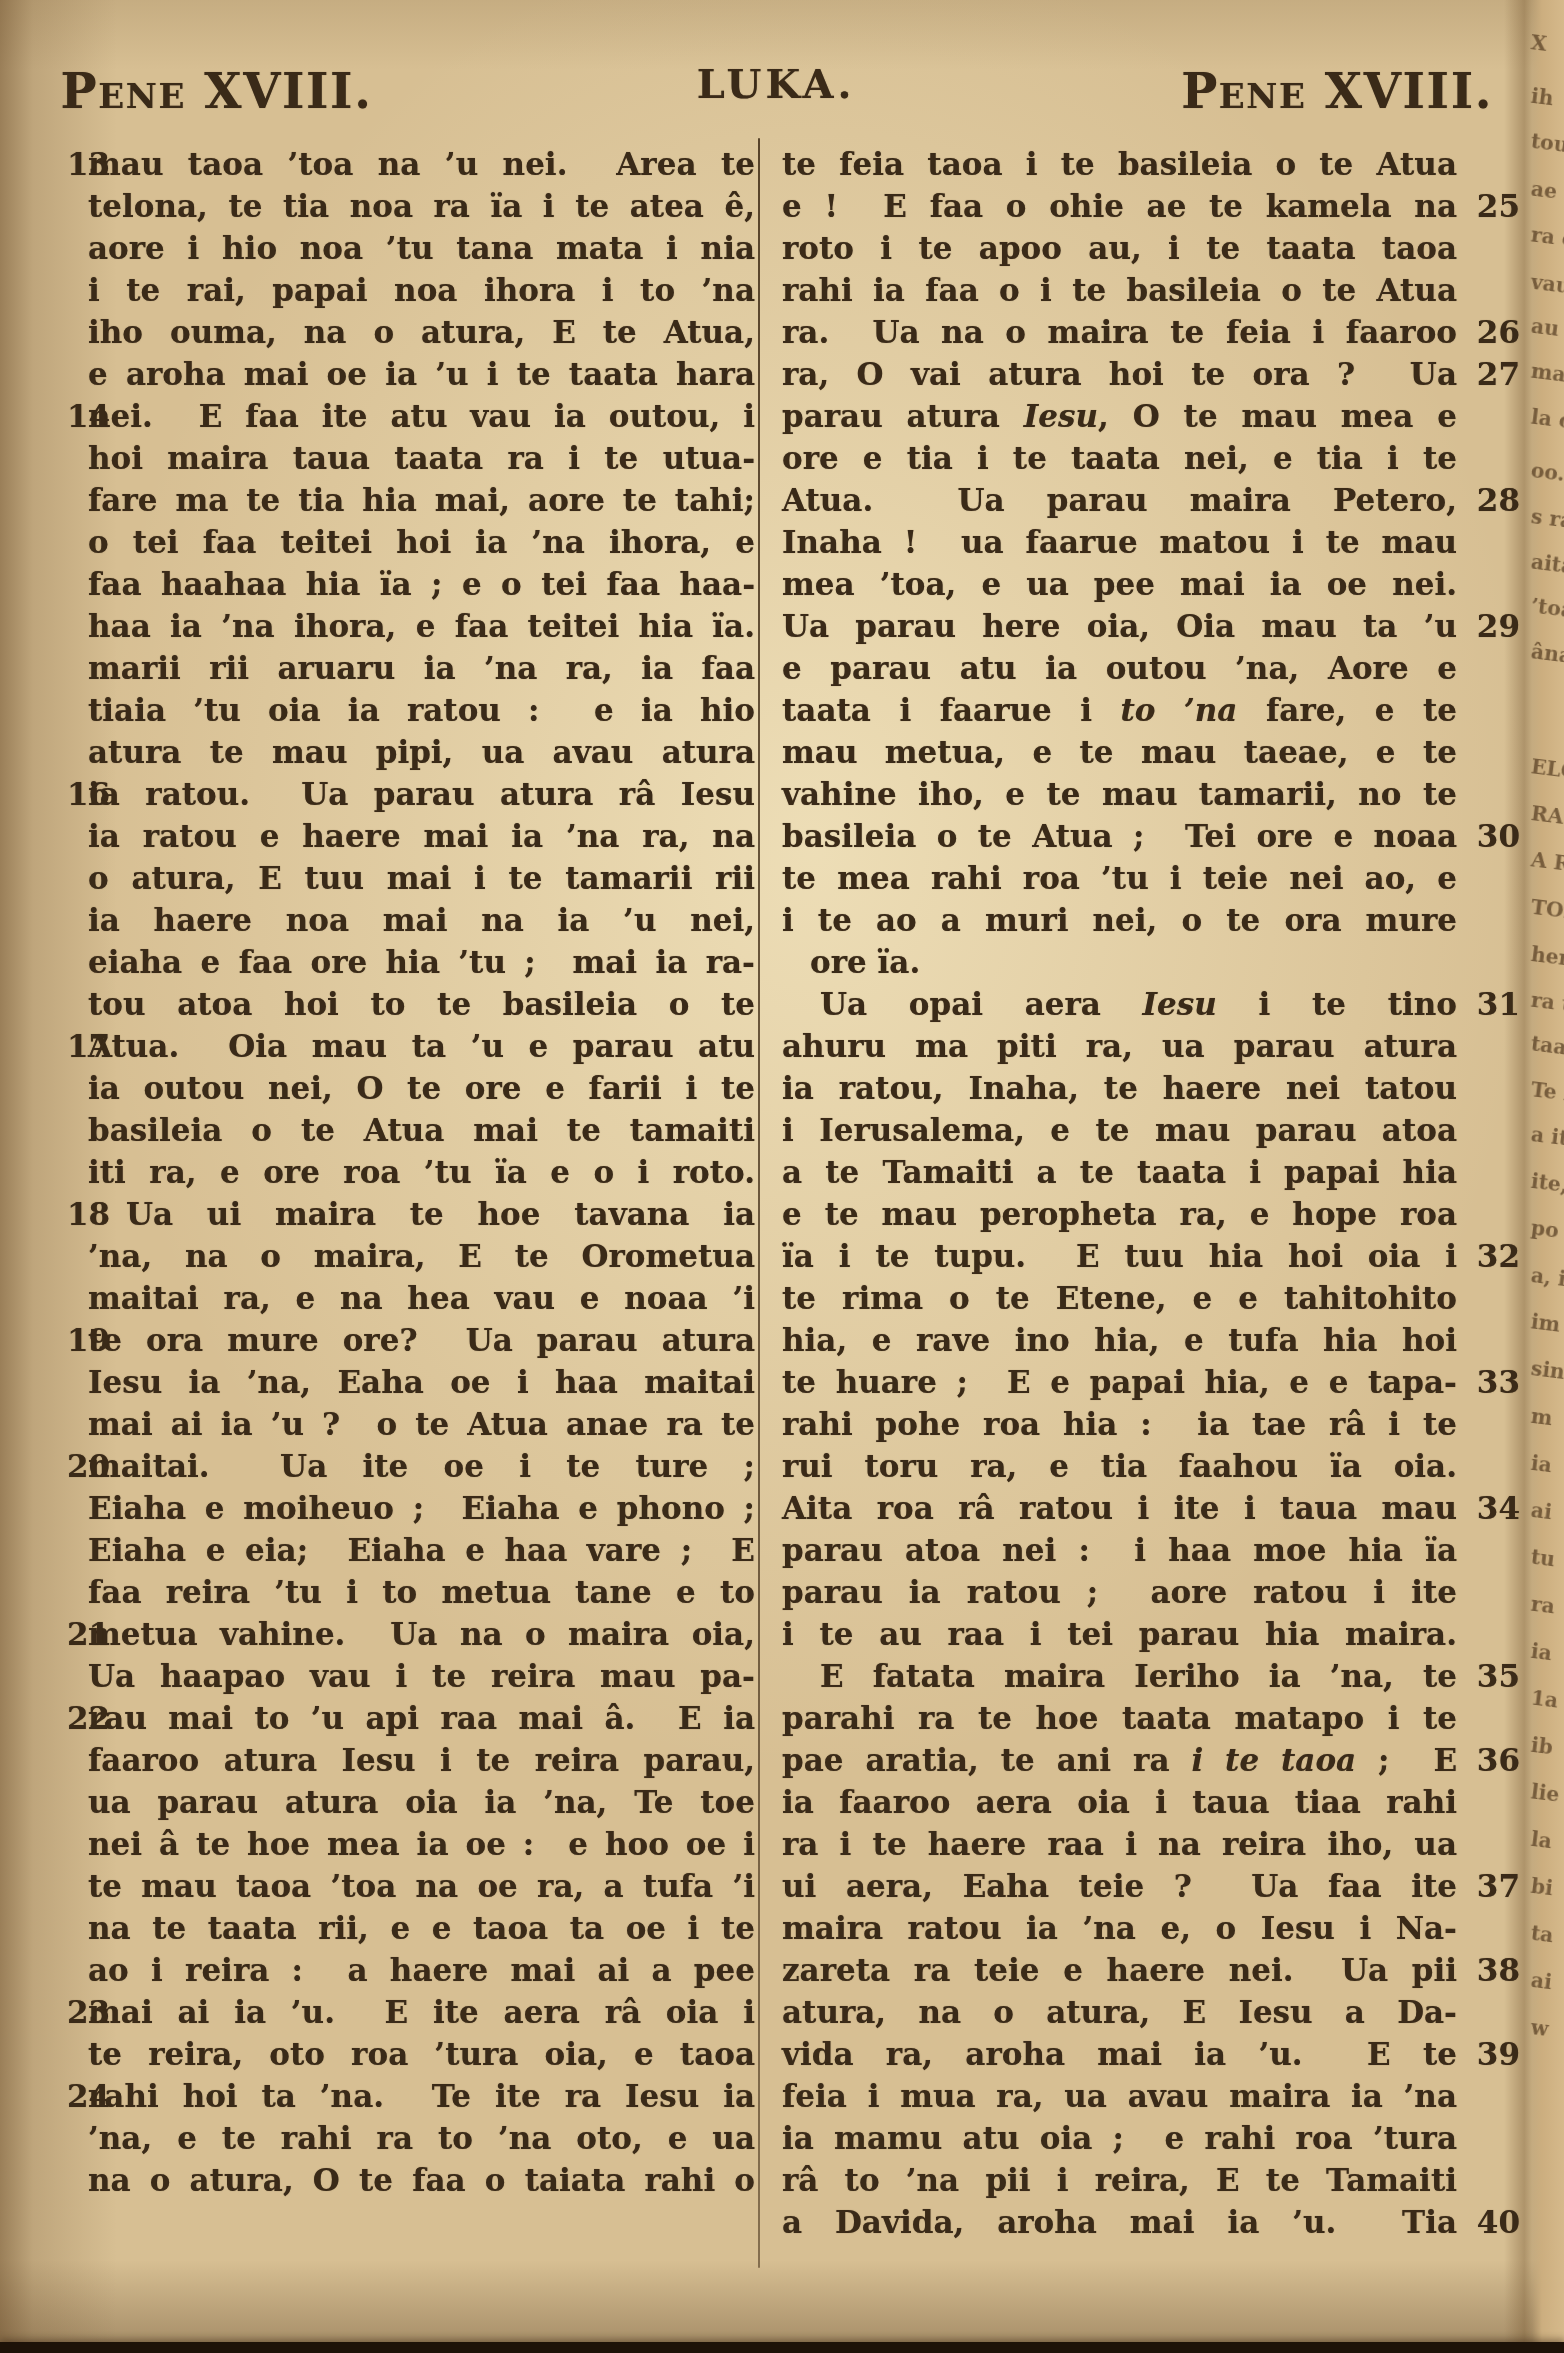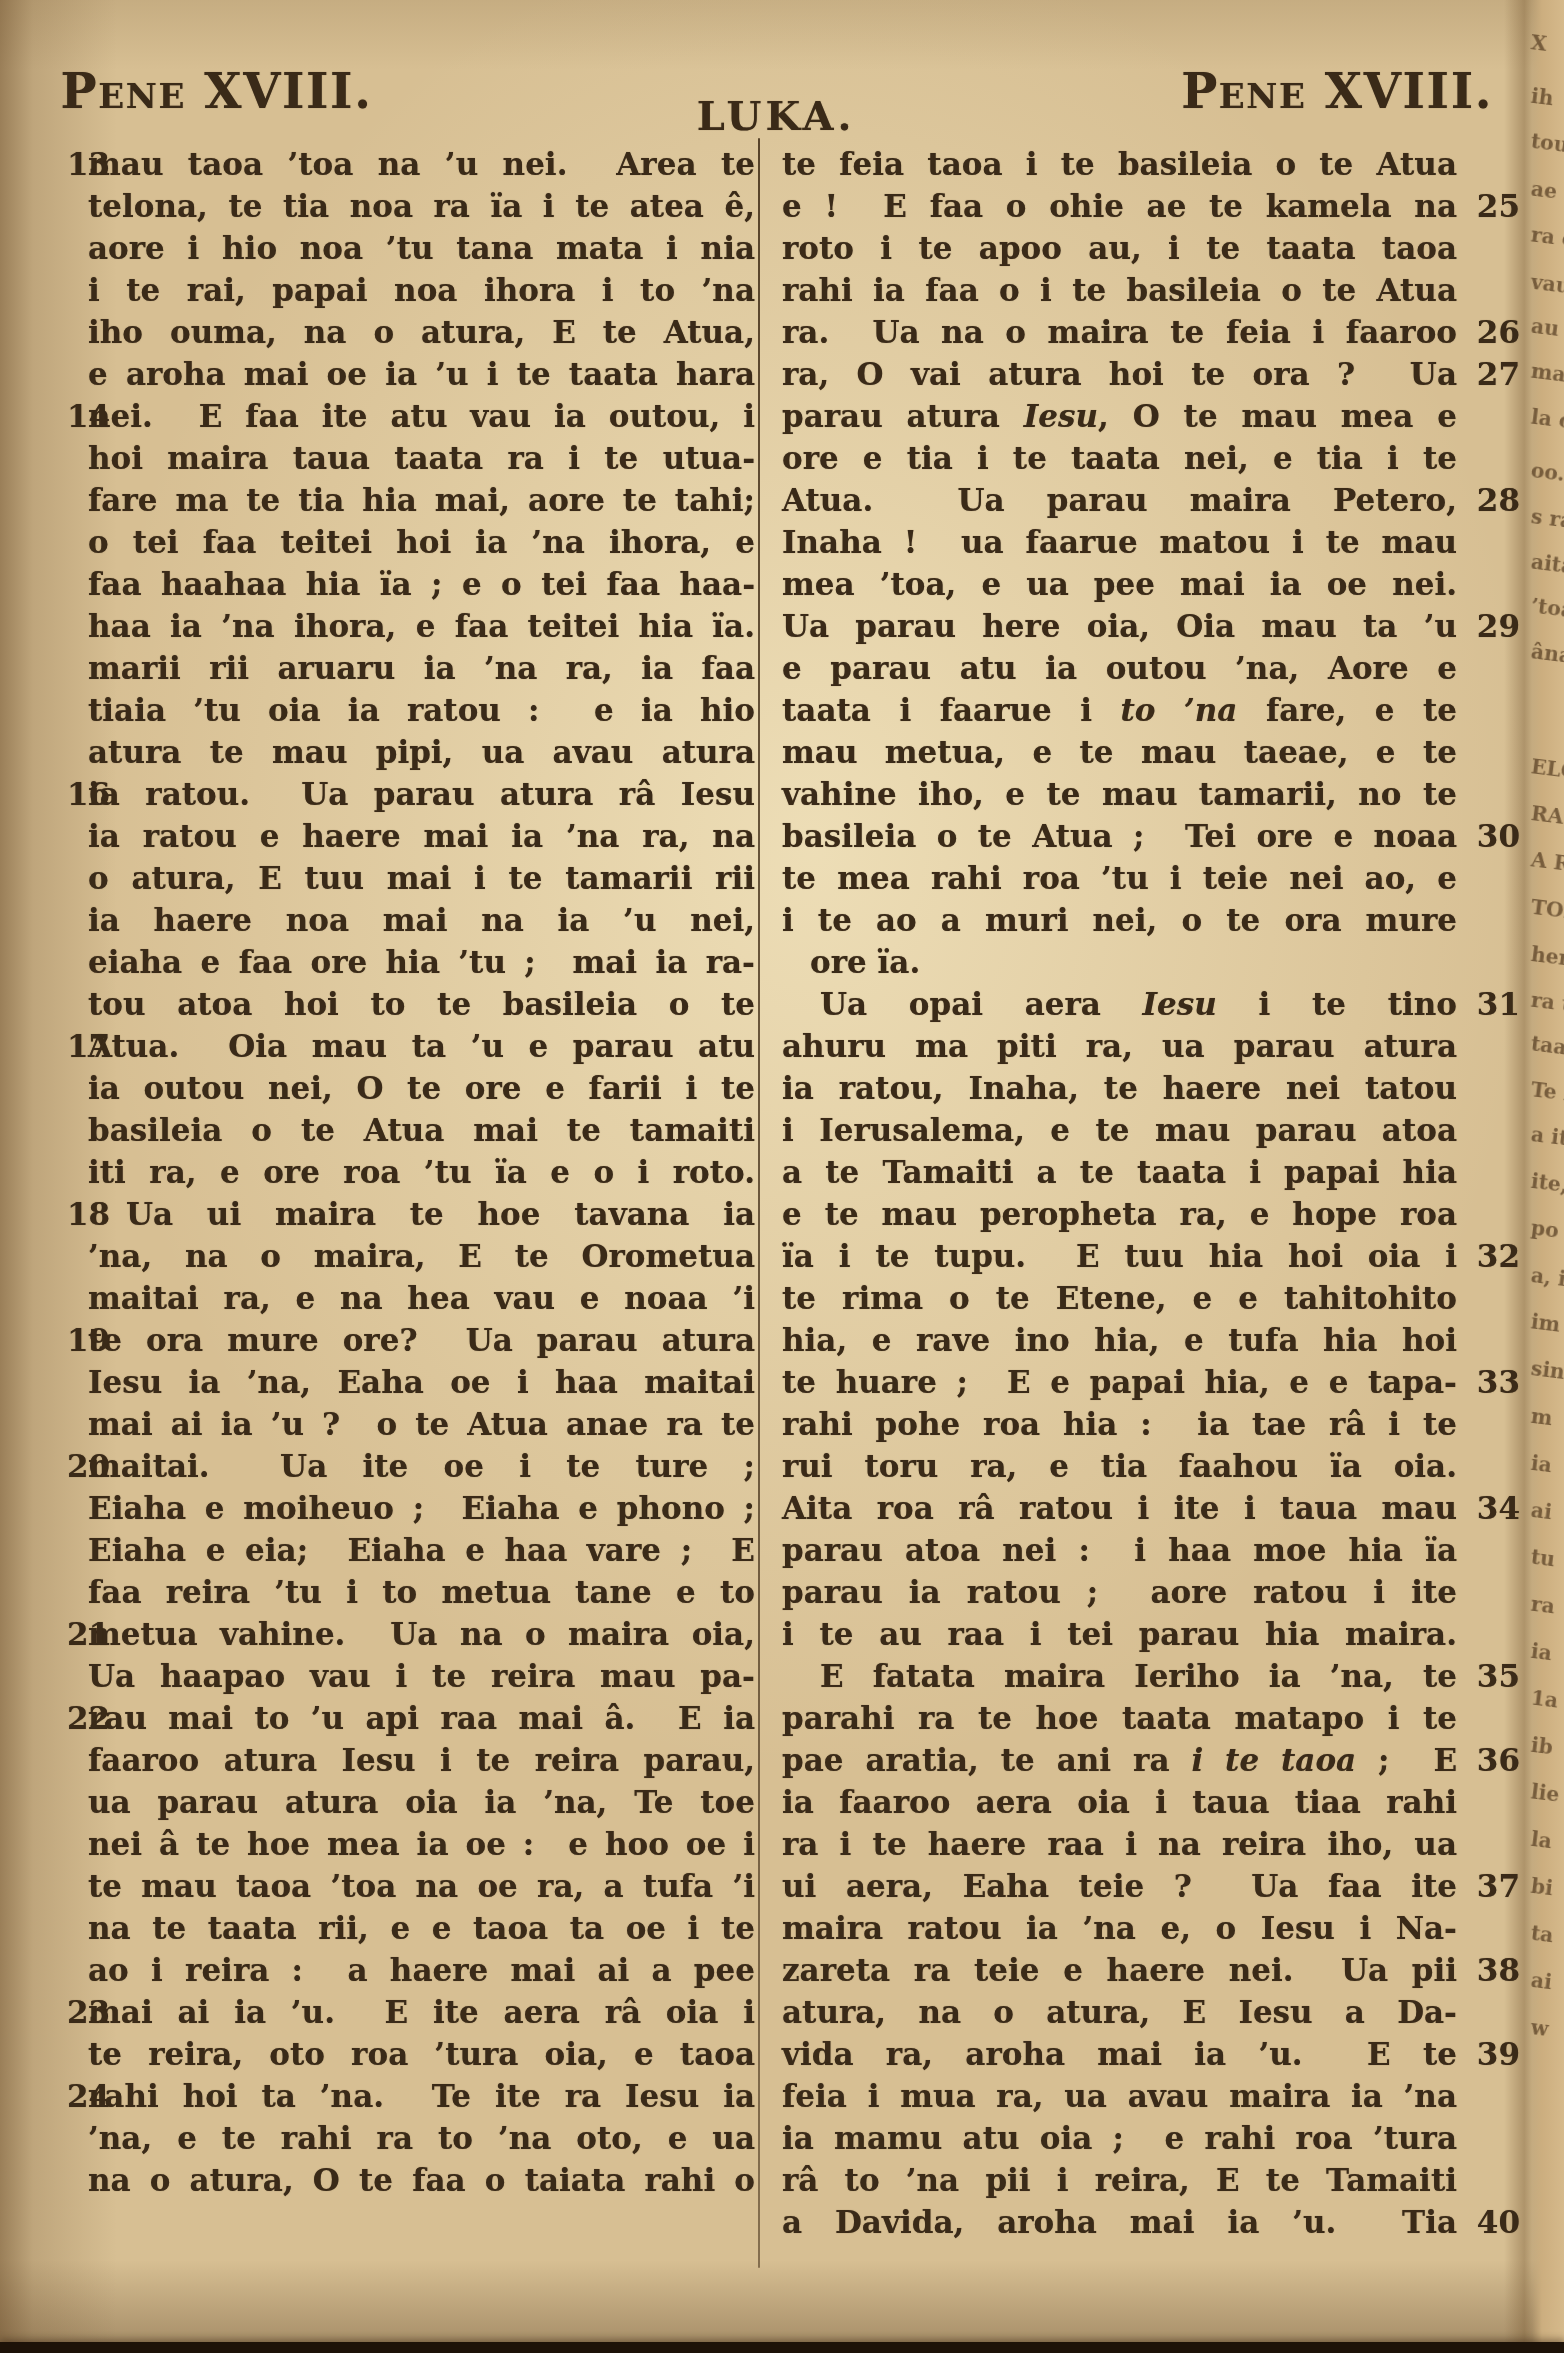--- a/index.html
+++ b/index.html
@@ -24,21 +24,21 @@
   }
   .header{position:absolute;left:59px;top:58px;width:1434px;height:58px;}
   .h-side{
     position:absolute;top:4.7px;font-variant:small-caps;font-weight:bold;
     font-size:48px;letter-spacing:1.6px;text-shadow:0 0 0.9px rgba(55,38,20,.5);
   }
   .h-left{left:1.6px;}
   .h-right{right:0;}
   .h-center{
     position:absolute;left:50%;top:1.6px;transform:translateX(-50%);
-    font-weight:bold;font-size:40px;letter-spacing:3.9px;text-shadow:0 0 0.9px rgba(55,38,20,.5);margin-top:32px;
+    font-weight:bold;font-size:40px;letter-spacing:3.9px;text-shadow:0 0 0.9px rgba(55,38,20,.5);
   }
   .divider{
     position:absolute;left:758px;top:138px;width:2.3px;height:2130px;
     background:linear-gradient(180deg, rgba(64,44,22,.85), rgba(64,44,22,.72) 60%, rgba(64,44,22,.55));
     border-radius:1.6px;
   }
   .col{
     position:absolute;top:143px;font-size:31px;font-weight:bold;
     text-shadow:0 0 0.9px rgba(55,38,20,.5);
   }

